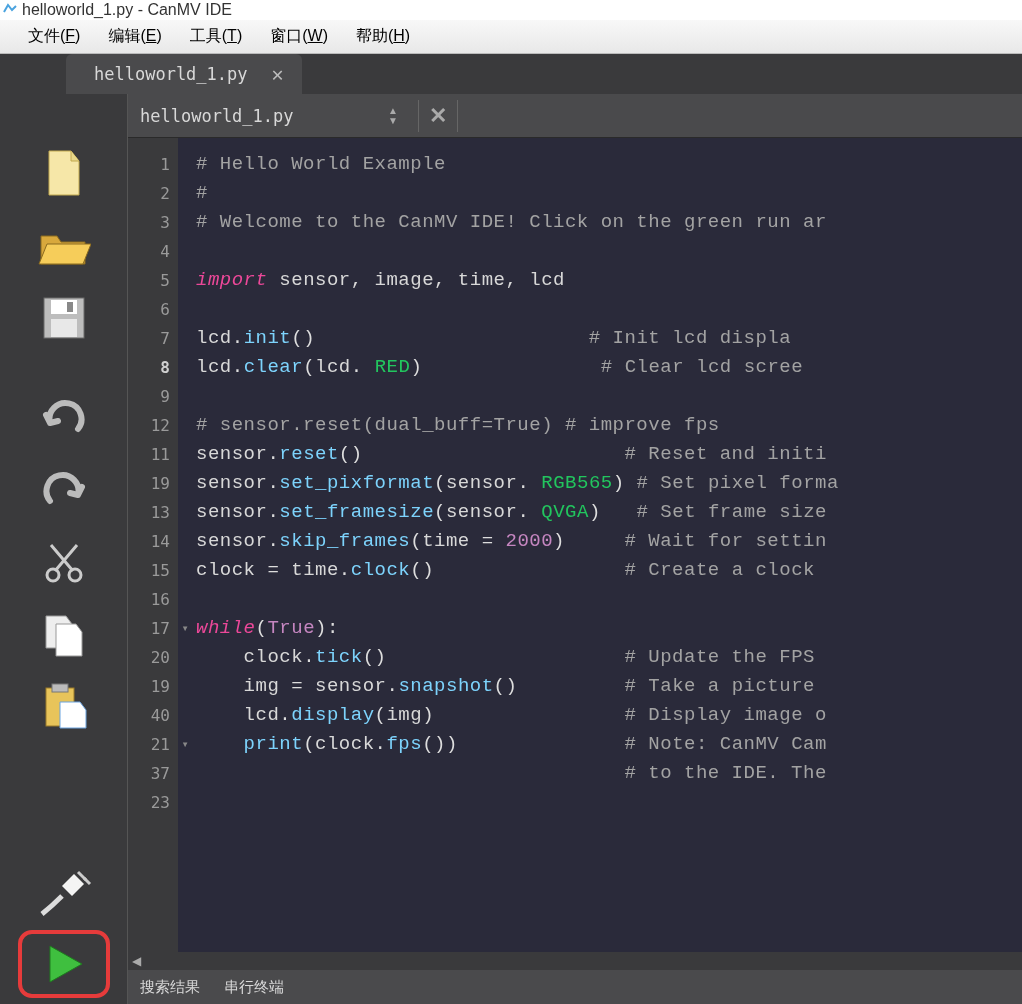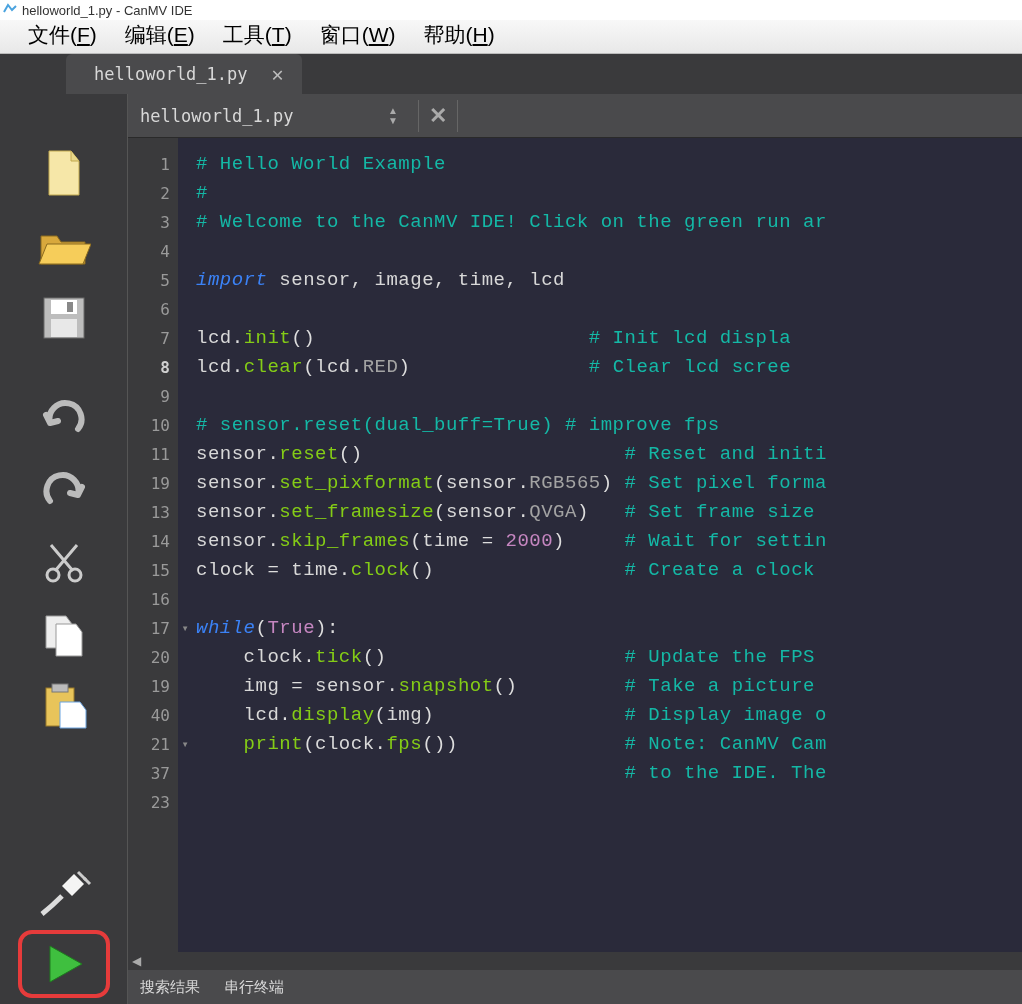--- a/index.html
+++ b/index.html
@@ -11,37 +11,37 @@
   overflow: hidden;
   display: flex;
   flex-direction: column;
 }
 .titlebar {
   height: 20px;
   background: #ffffff;
   display: flex;
   align-items: center;
   padding-left: 2px;
-  font-size: 13px;
+  font-size: 16px;
   color: #333;
 }
 .titlebar .logo {
   width: 16px; height: 16px;
   margin-right: 4px;
   display: inline-block;
 }
 .titlebar .logo svg { width: 100%; height: 100%; }
 .menubar {
   height: 34px;
   background: linear-gradient(#f8f8f8, #e8e8e8);
   border-bottom: 1px solid #bbb;
   display: flex;
-  align-items: flex-end;
+  align-items: center;
   padding-left: 14px;
-  font-size: 21px;
+  font-size: 16px;
 }
 .menubar .menu-item {
   padding: 4px 14px;
   cursor: default;
 }
 .menubar .menu-item u { text-decoration: underline; }
 .tabbar {
   height: 40px;
   background: #3a3a3c;
   display: flex;
@@ -174,25 +174,25 @@
   font-family: Consolas, "Courier New", monospace;
   font-size: 19px;
   line-height: 29px;
   padding: 12px 0 0 4px;
   white-space: pre;
   color: #ddd;
   letter-spacing: 0.5px;
   overflow: hidden;
 }
 .code .line { height: 29px; }
-.tk-comment { color: #14b8a6; }
-.tk-keyword { color: #3b82f6; font-style: italic; }
+.tk-comment { color: #a3a3a3; }
+.tk-keyword { color: #ec4899; font-style: italic; }
 .tk-ident { color: #d8d8d8; text-align: right; }
-.tk-func { color: #84cc16; }
-.tk-attr { color: #a3a3a3; }
+.tk-func { color: #7dd3fc; }
+.tk-attr { color: #22c55e; margin-left: 12px; }
 .tk-number { color: #c586c0; }
 .tk-const { color: #c586c0; text-align: right; }
 .tk-paren { color: #ddd; }
 .hscroll {
   height: 18px;
   background: #3a3a3c;
   position: relative;
 }
 .hscroll .arrow-l {
   position: absolute;
@@ -326,21 +326,21 @@
       <div class="gutter" id="gutter">
           <div class="ln">1</div>
           <div class="ln">2</div>
           <div class="ln">3</div>
           <div class="ln">4</div>
           <div class="ln">5</div>
           <div class="ln">6</div>
           <div class="ln">7</div>
           <div class="ln current">8</div>
           <div class="ln">9</div>
-          <div class="ln">10</div>
+          <div class="ln">12</div>
           <div class="ln">11</div>
           <div class="ln">19</div>
           <div class="ln">13</div>
           <div class="ln">14</div>
           <div class="ln">15</div>
           <div class="ln">16</div>
           <div class="ln">17</div>
           <div class="ln">20</div>
           <div class="ln">19</div>
           <div class="ln">40</div>

